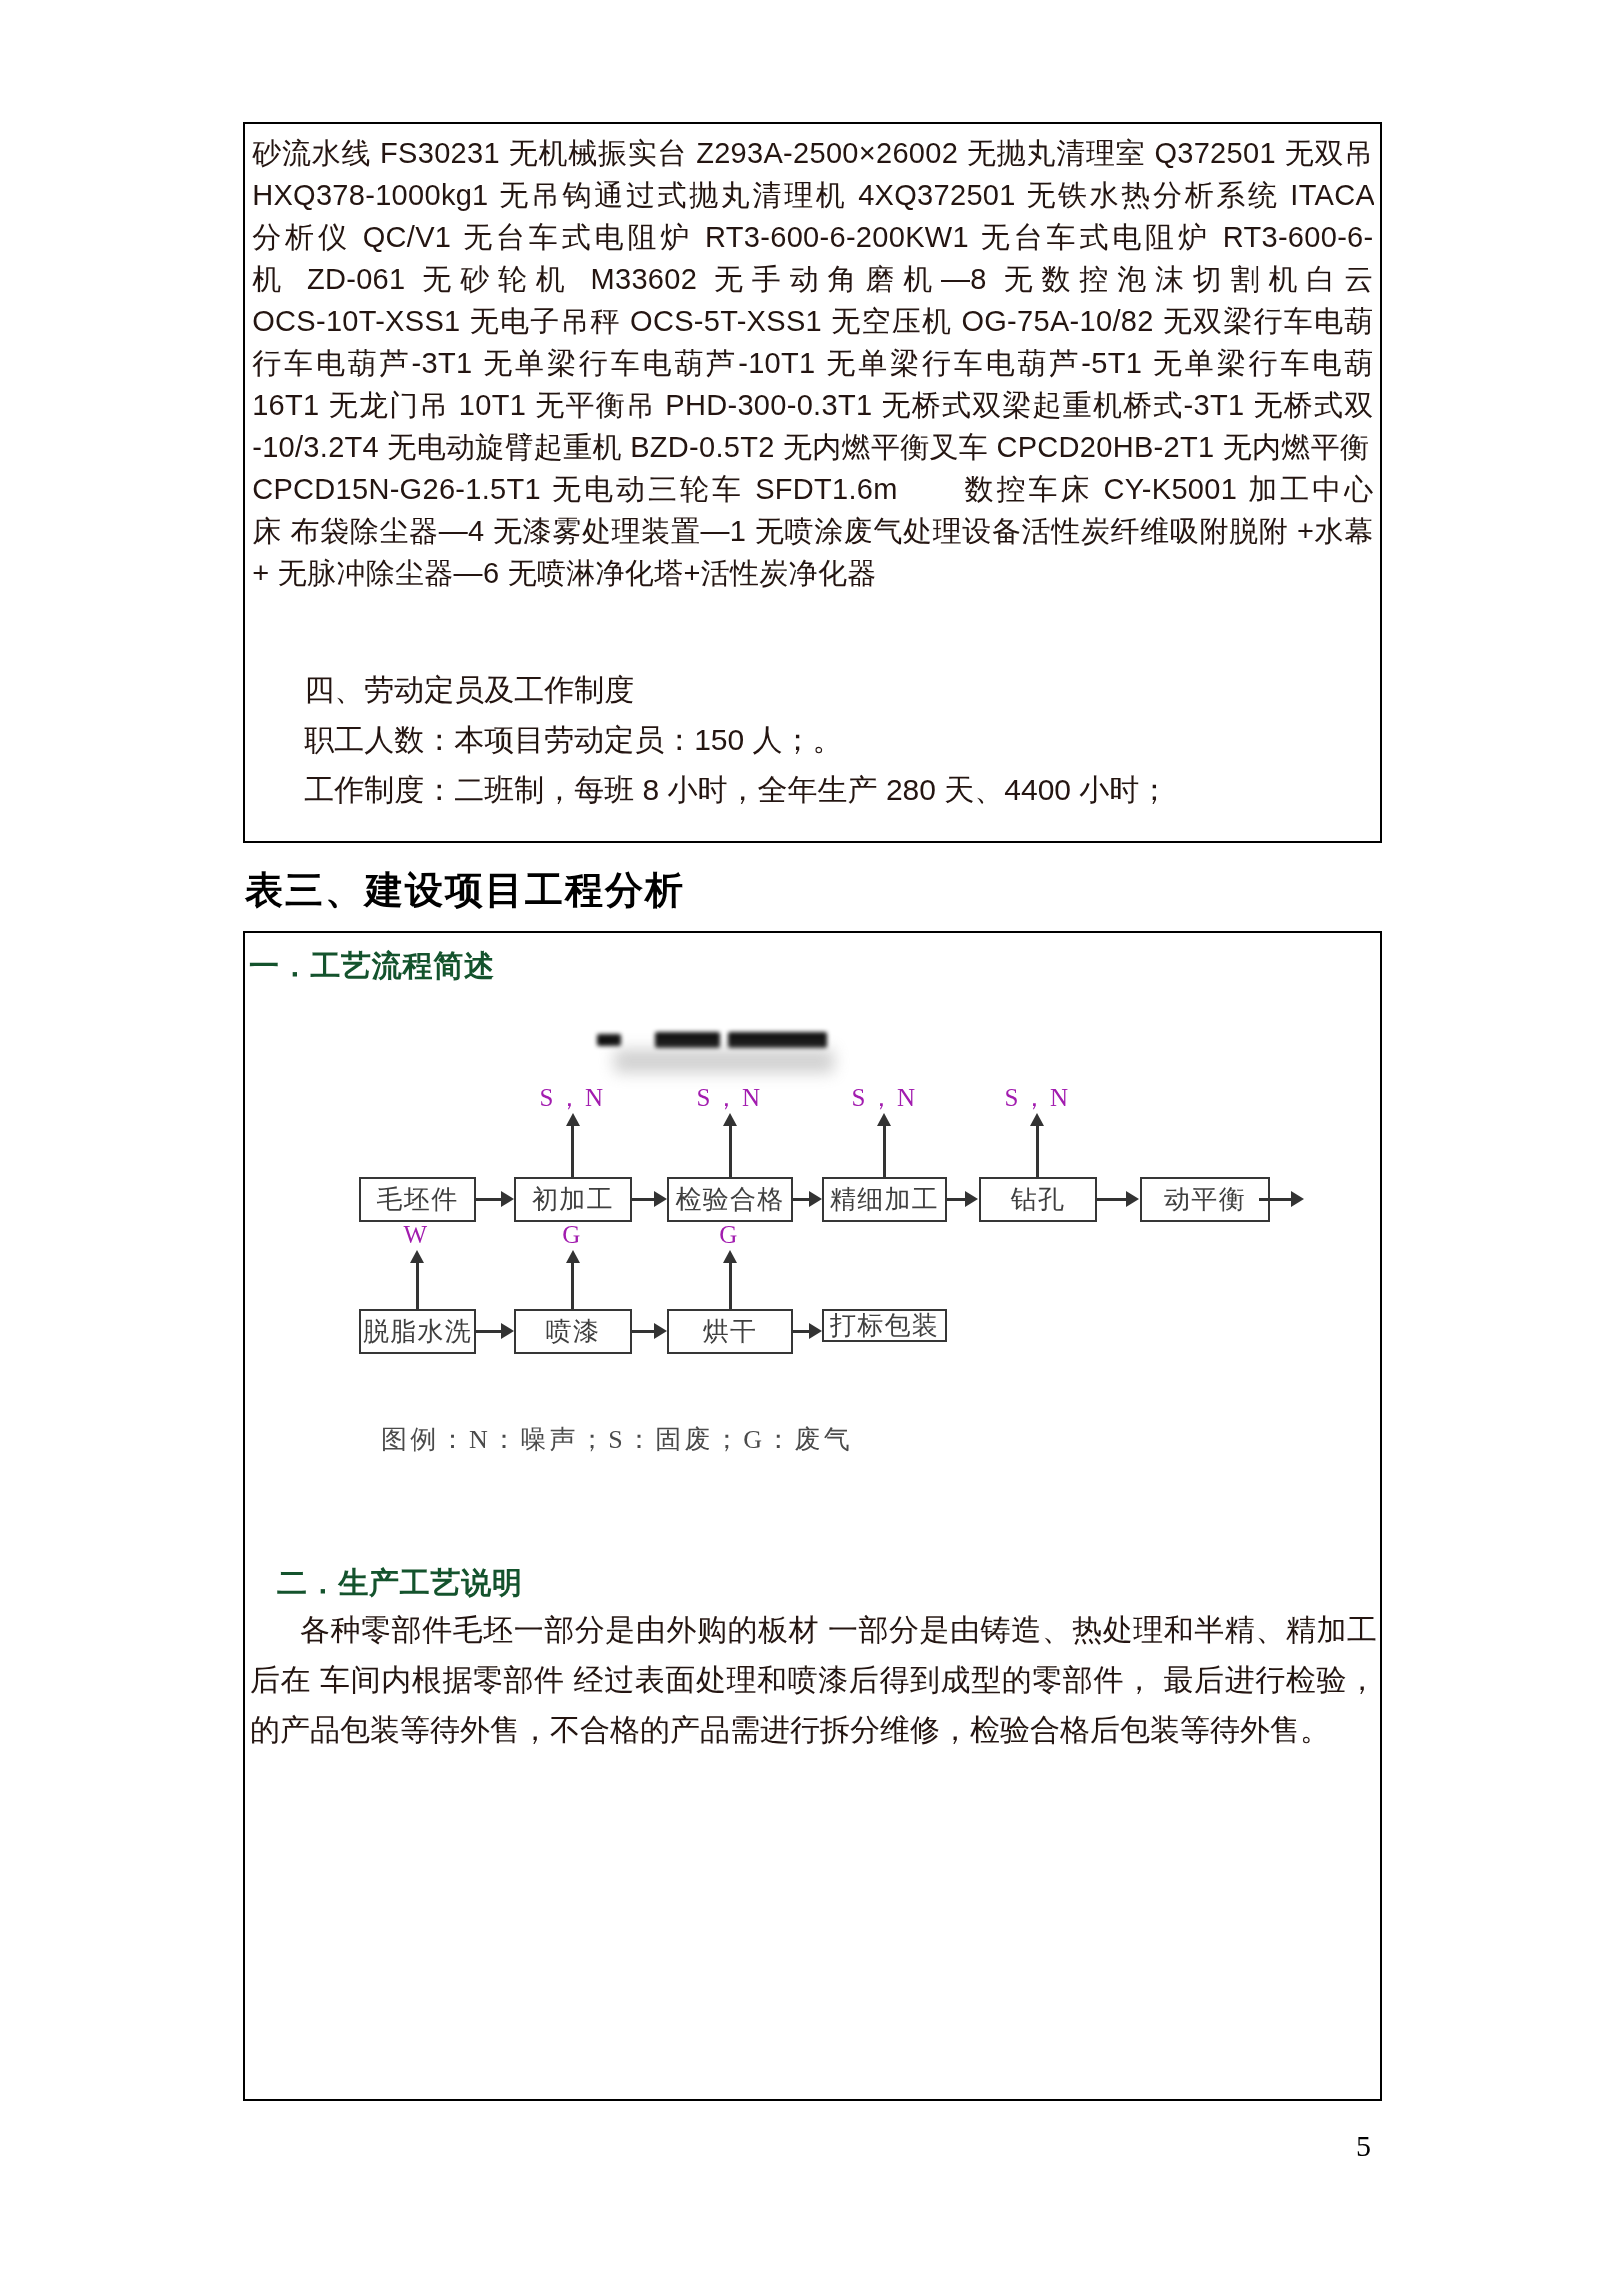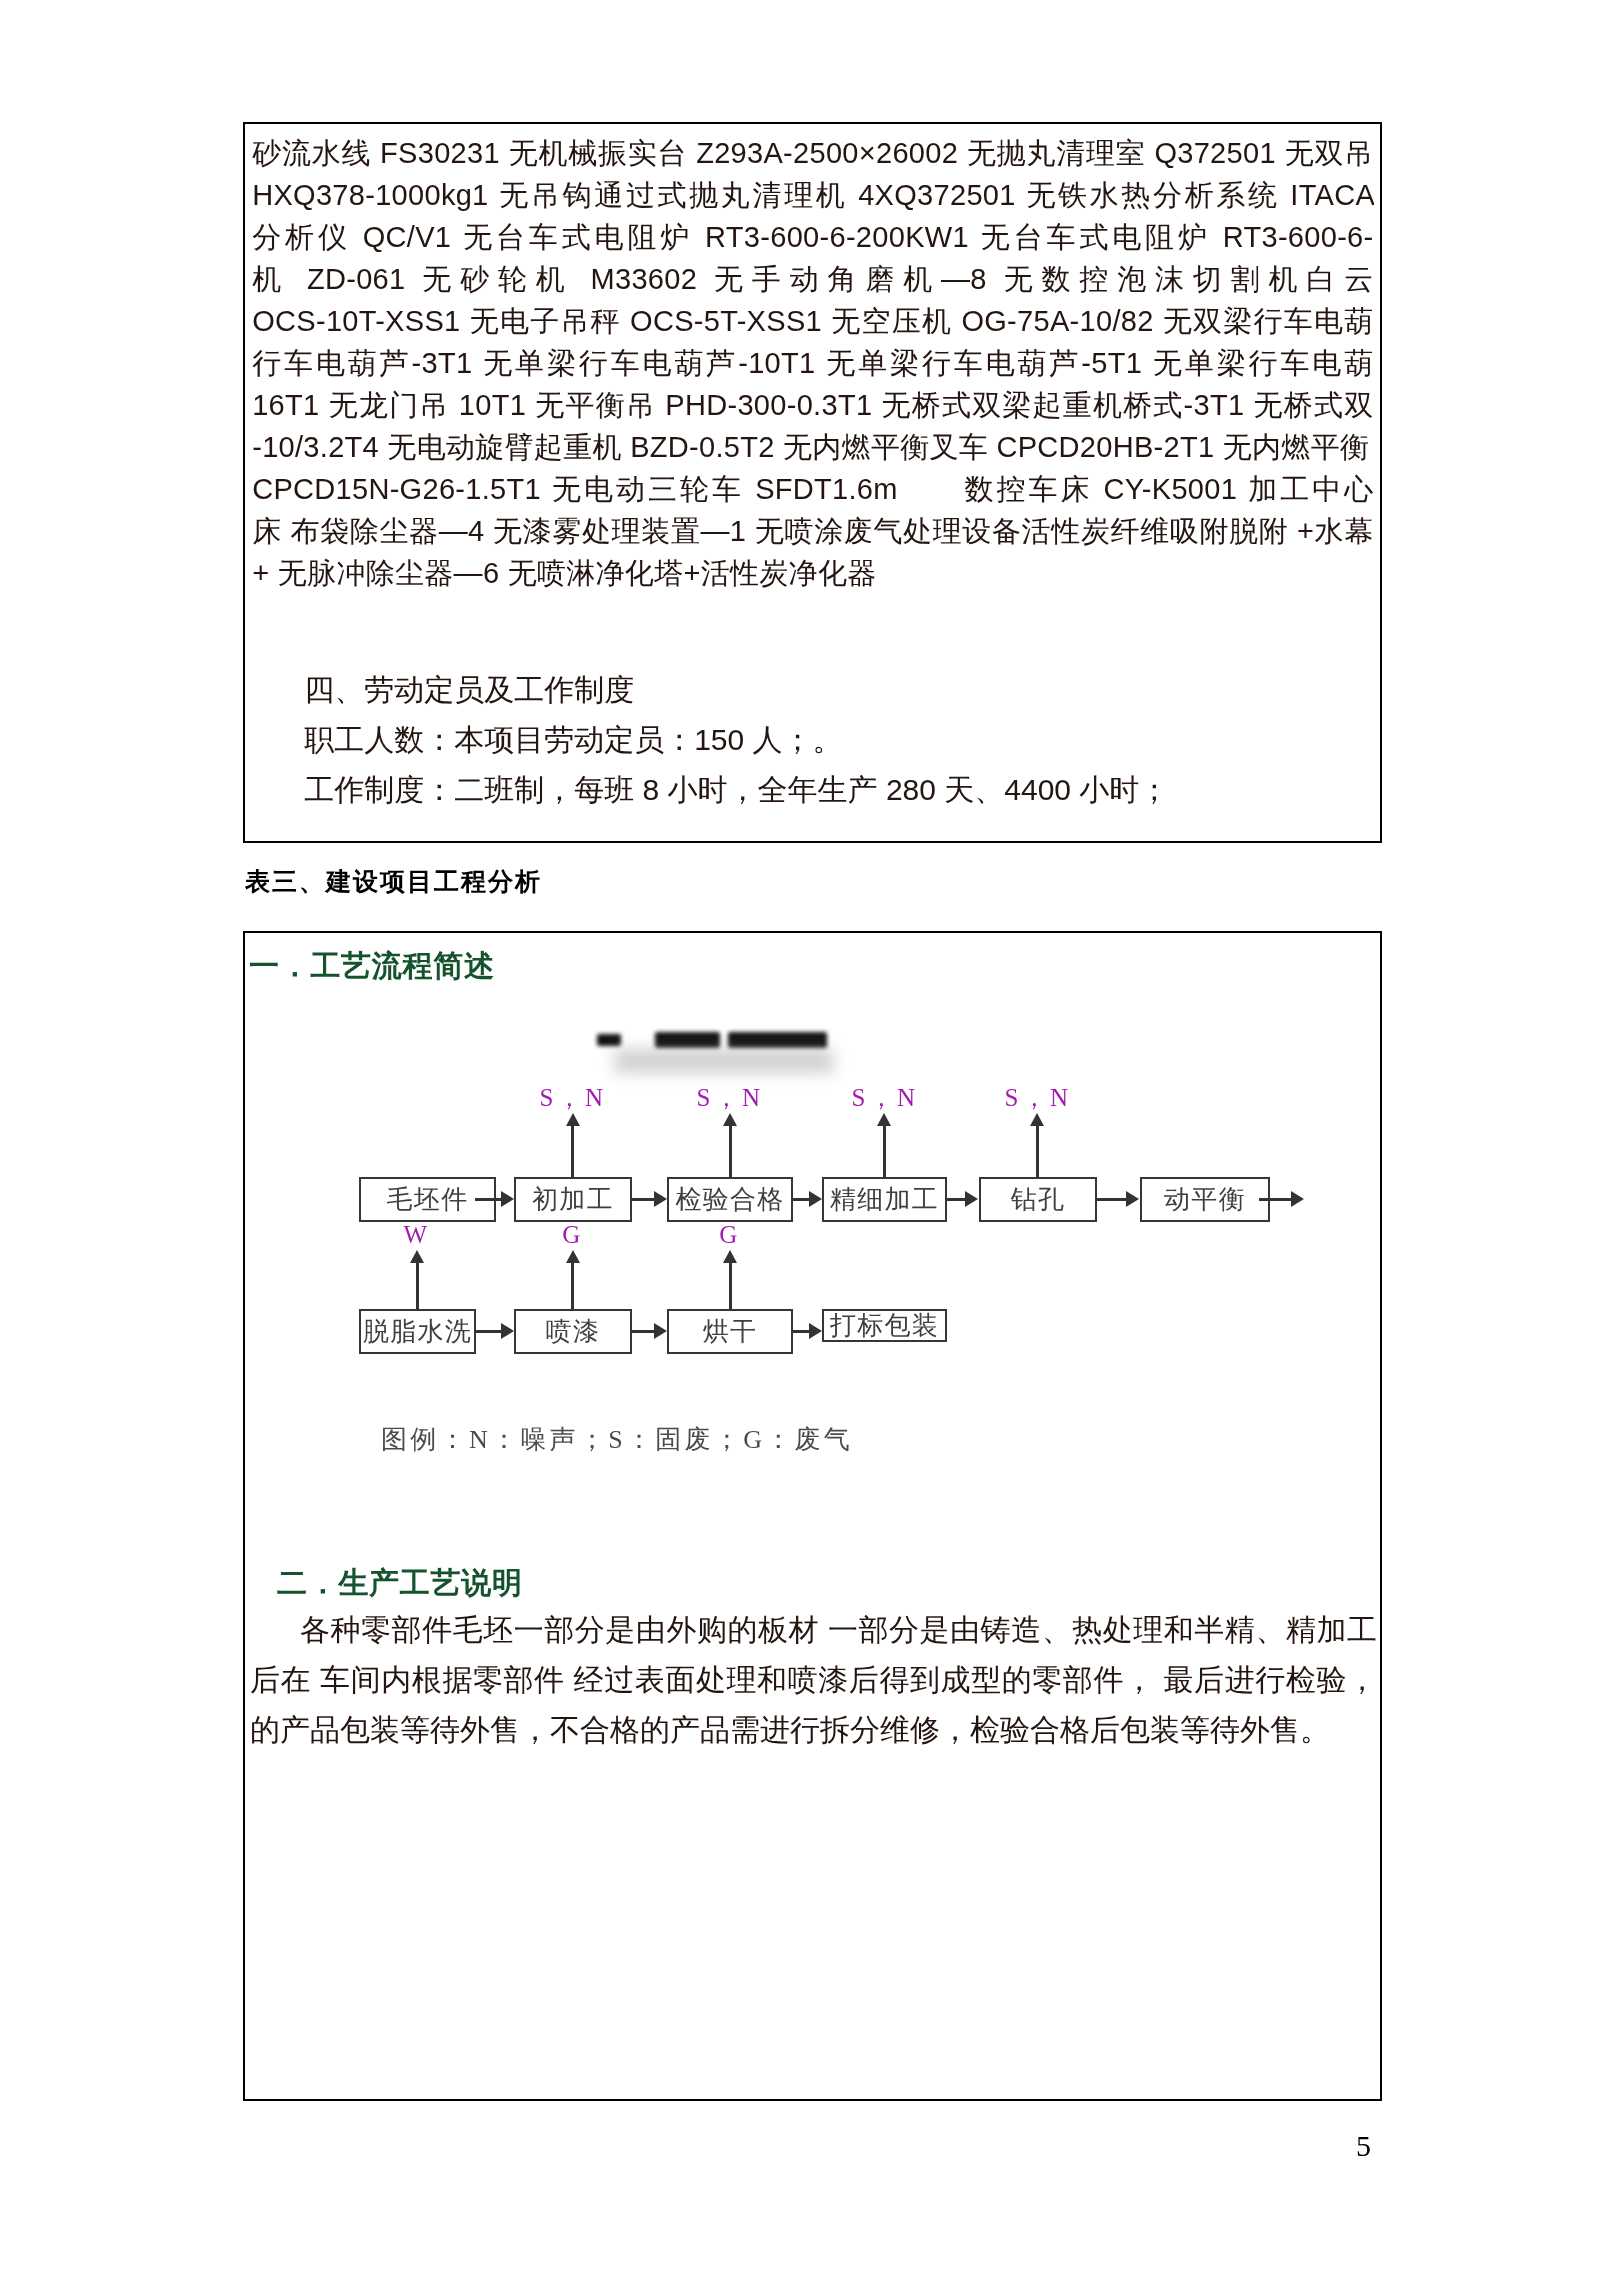--- a/index.html
+++ b/index.html
@@ -16,21 +16,21 @@
   #equip-lines{padding:7.9px 6.5px 0 7.2px;}
   .eqline{font-size:29px;line-height:42px;height:42px;overflow:hidden;letter-spacing:0.3px;}
   .eqline.j{text-align:justify;text-align-last:justify;}
 
   
   #sec4{margin-top:71px;padding:0 9.2px 0 7.2px;}
   .s4line{font-size:30px;line-height:50px;padding-left:52px;white-space:nowrap;}
 
   
   #table3-heading{
-    position:absolute;left:245px;top:865px;font-size:25px;font-weight:bold;
+    position:absolute;left:245px;top:865px;font-size:38px;font-weight:bold;
     color:#000;letter-spacing:2px;
   }
 
   
   .subhead{position:absolute;font-size:30px;font-weight:bold;color:#14532d;letter-spacing:0.7px;}
   #sec1-heading{left:249px;top:946px;}
   #sec2-heading{left:249px;top:1563px;margin-left:28px;}
 
   
   .smudge{position:absolute;background:#121212;filter:blur(2px);border-radius:2px;}
@@ -96,21 +96,21 @@
   </div>
 
   <div class="subhead" id="sec1-heading">一．工艺流程简述</div>
 
   <div class="smudge" style="left:597px;top:1034px;width:23.6px;height:11.8px;"></div>
   <div class="smudge" style="left:655px;top:1032px;width:65px;height:15.7px;"></div>
   <div class="smudge" style="left:728px;top:1032px;width:99px;height:15.7px;"></div>
   <div class="smudge-shadow" style="left:614px;top:1049px;width:220px;height:23.6px;"></div>
 
   <div id="flow">
-      <div class="fbox" style="left: 359px; top: 1177px; width: 137px; height: 45px;">毛坯件</div>
+      <div class="fbox" style="left: 359px; top: 1177px; width: 117px; height: 45px;">毛坯件</div>
       <div class="fbox" style="left: 514px; top: 1177px; width: 118px; height: 45px;">初加工</div>
       <div class="fbox" style="left: 667px; top: 1177px; width: 126px; height: 45px;">检验合格</div>
       <div class="fbox" style="left: 822px; top: 1177px; width: 125px; height: 45px;">精细加工</div>
       <div class="fbox" style="left: 979px; top: 1177px; width: 118px; height: 45px;">钻孔</div>
       <div class="fbox" style="left: 1140px; top: 1177px; width: 130px; height: 45px;">动平衡</div>
       <div class="fline" style="left: 475px; top: 1198px; width: 25.5px; height: 3.3px;"></div>
       <div class="fhead" style="left: 501px; top: 1191px; border-top: 8.5px solid transparent; border-bottom: 8.5px solid transparent; border-left: 13px solid rgb(51, 51, 51);"></div>
       <div class="fline" style="left: 632px; top: 1198px; width: 22px; height: 3.3px;"></div>
       <div class="fhead" style="left: 654px; top: 1191px; border-top: 8.5px solid transparent; border-bottom: 8.5px solid transparent; border-left: 13px solid rgb(51, 51, 51);"></div>
       <div class="fline" style="left: 793px; top: 1198px; width: 16.4px; height: 3.3px;"></div>

